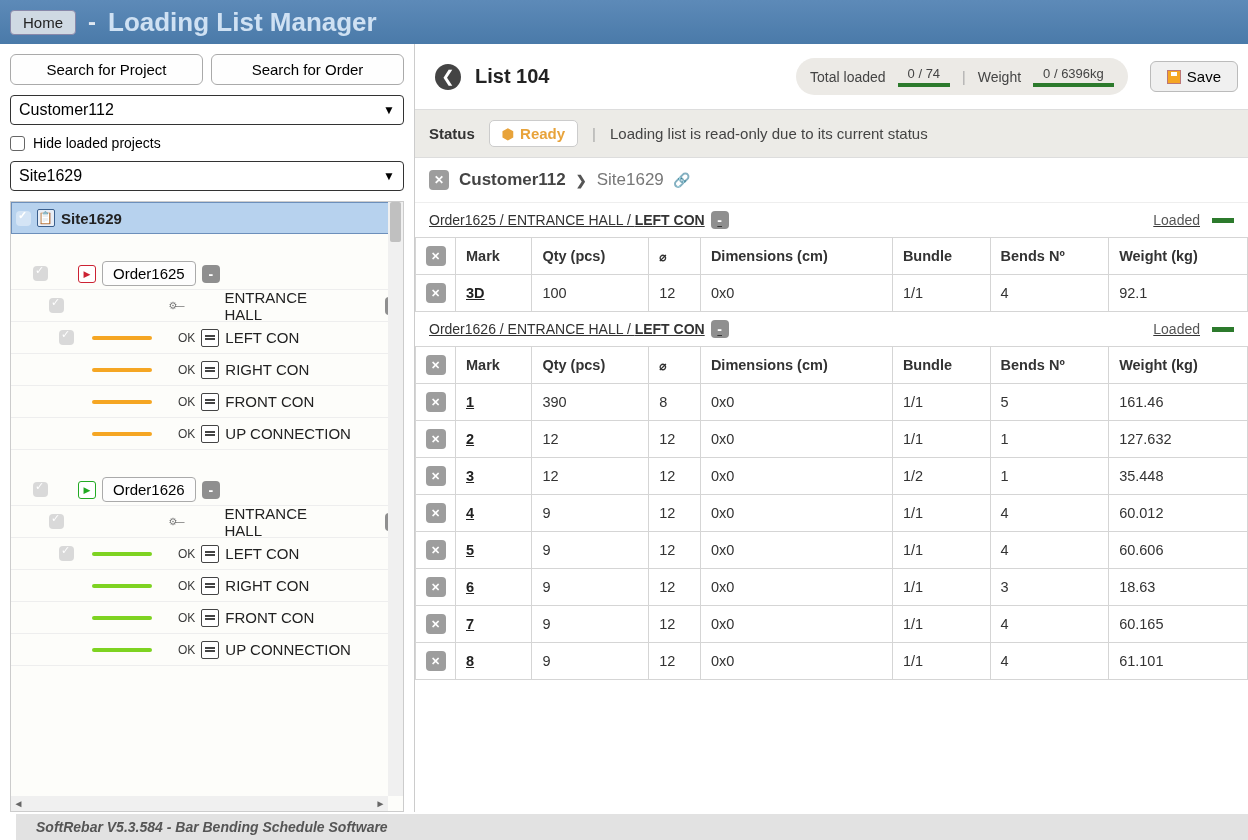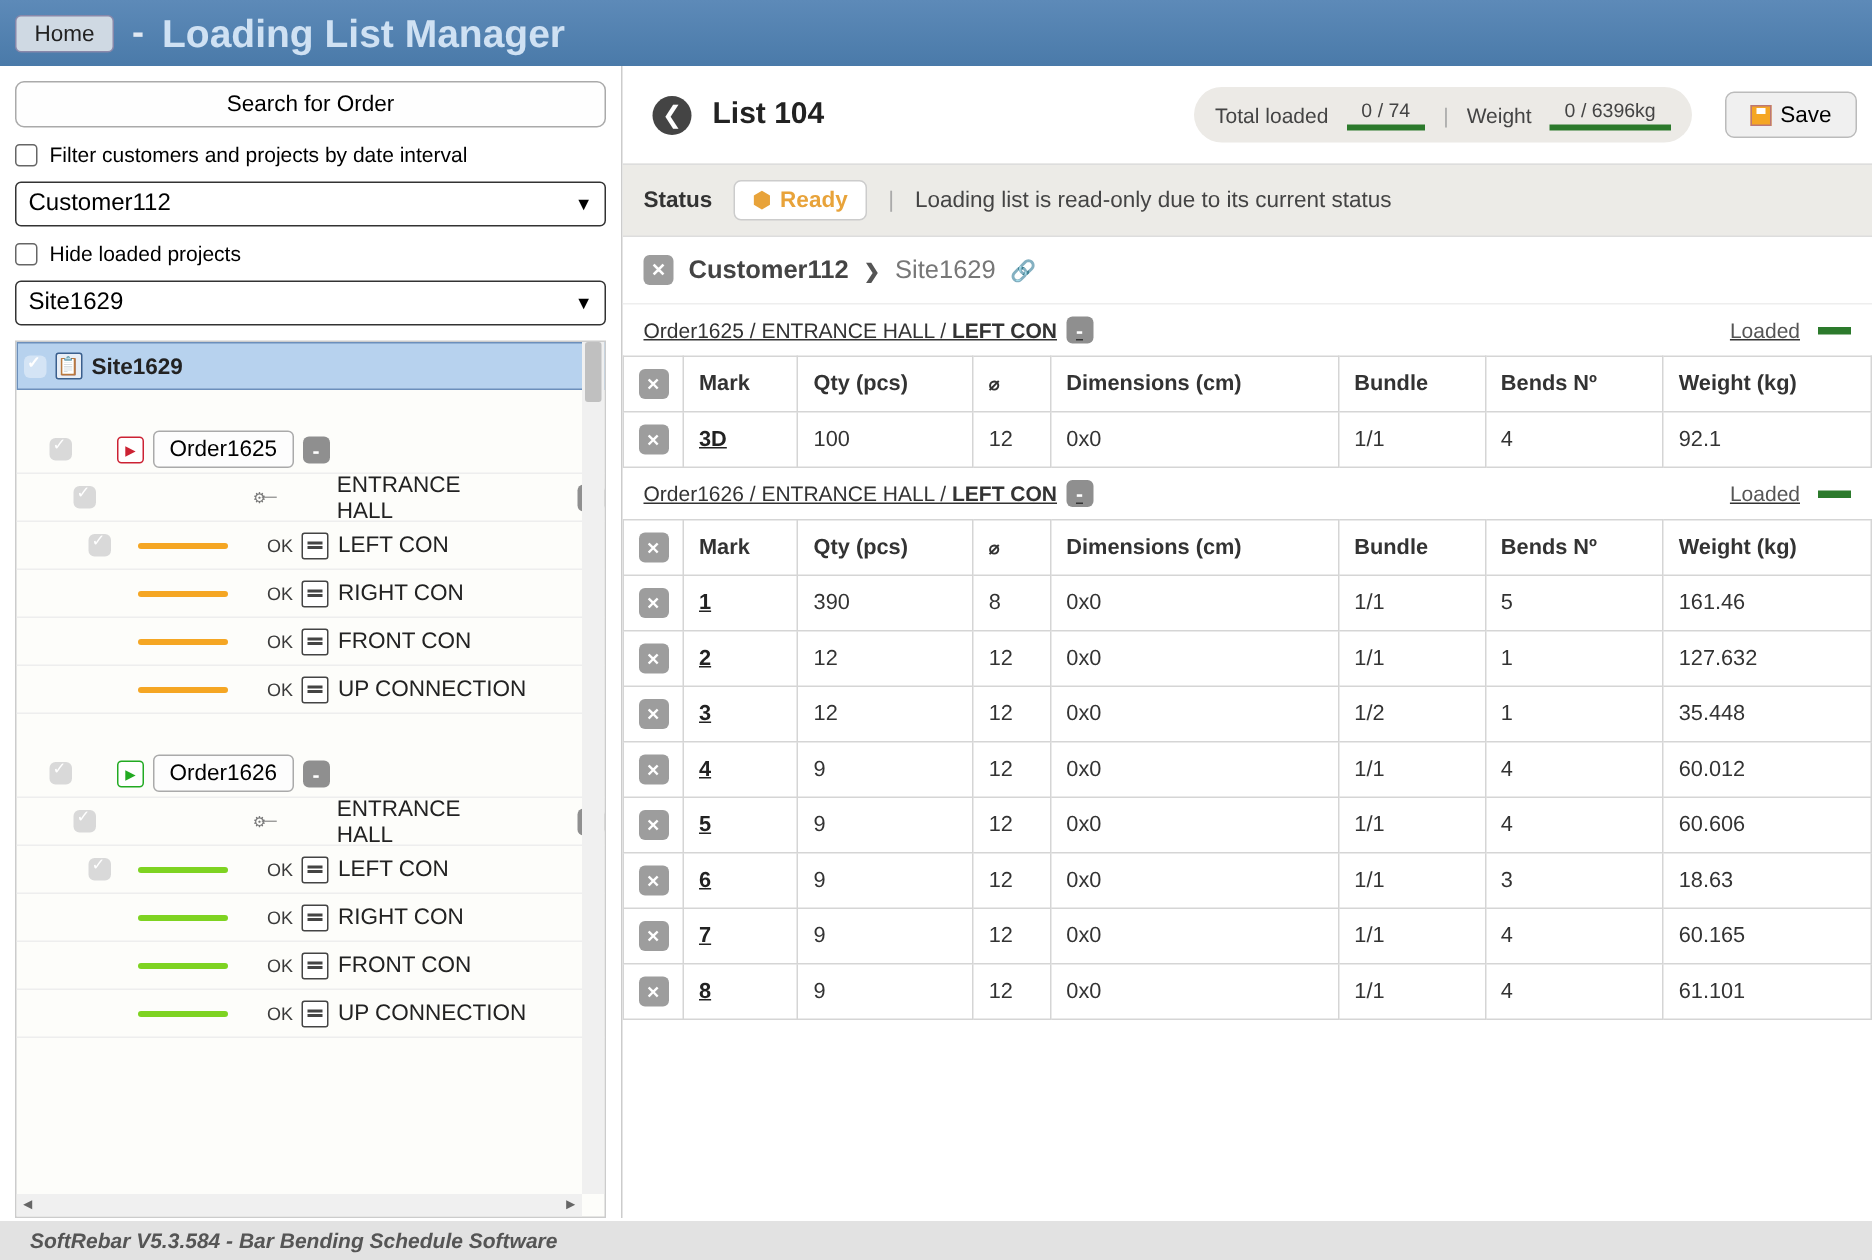--- a/index.html
+++ b/index.html
@@ -74,44 +74,41 @@
   .sect-head .nolink{text-decoration:none;}
   .sect-head .loaded-lbl { margin-left:auto; text-decoration:none; color:#555; font-size:14px; margin-right:6px;}
   .sect-head .loaded-bar{ width:22px; height:5px; background:#2c7a2c; text-decoration:none;}
   .tbl { width:100%; border-collapse:collapse; }
   .tbl th, .tbl td { border:1px solid #d5d5d5; padding:10px 10px; text-align:left; font-size:14.5px; color:#333; }
   .tbl th { font-weight:bold; background:#fff;}
   .tbl td:first-child, .tbl th:first-child { width:40px; text-align:center; padding:6px;}
   .row-x { background:#9d9d9d; color:#fff; width:20px; height:20px; border-radius:4px; display:inline-flex; align-items:center; justify-content:center; font-size:11px; font-weight:bold; cursor:pointer;}
   .mark-link { font-weight:bold; text-decoration:underline; color:#222;}
   .diam::before{content:"⌀"; font-size:12px;}
-  .footer { position:absolute; bottom:0; left:0; right:0; height:26px; background:#e2e2e2; display:flex; align-items:center; padding:0 20px; color:#555; font-size:14px; font-style:italic; font-weight:bold;}
+  .footer { position:absolute; bottom:0; left:16px; right:0; height:26px; background:#e2e2e2; display:flex; align-items:center; padding:0 20px; color:#555; font-size:14px; font-style:italic; font-weight:bold;}
   .scrollbar-v { position:absolute; right:0; top:0; bottom:15px; width:15px; background:#f0f0f0;}
   .scrollbar-v .thumb{ position:absolute; top:0; left:2px; right:2px; height:40px; background:#c0c0c0; border-radius:2px;}
   .scrollbar-h { position:absolute; left:0; right:15px; bottom:0; height:15px; background:#f0f0f0;}
   .scrollbar-h .arrow-l, .scrollbar-h .arrow-r{ position:absolute; top:0; width:15px; height:15px; display:flex;align-items:center;justify-content:center;font-size:10px;color:#666;}
   .scrollbar-h .arrow-l{left:0;} .scrollbar-h .arrow-r{right:0;}
 </style>
 </head>
 <body>
 
 <div class="top-bar">
   <button class="home-btn">Home</button>
   <span class="dash">-</span>
   <span class="app-title">Loading List Manager</span>
 </div>
 
 <div class="main">
   <div class="left">
     <div class="left-row">
+      <button class="pill-btn">Search for Project</button>
       <button class="pill-btn">Search for Order</button>
-    </div>
-    <div class="chkline">
-      <span class="chkbox"></span>
-      <span>Filter customers and projects by date interval</span>
     </div>
     <div class="sel">
       <span>Customer112</span>
       <span class="arrow">▼</span>
     </div>
     <div class="chkline">
       <span class="chkbox"></span>
       <span>Hide loaded projects</span>
     </div>
     <div class="sel">

